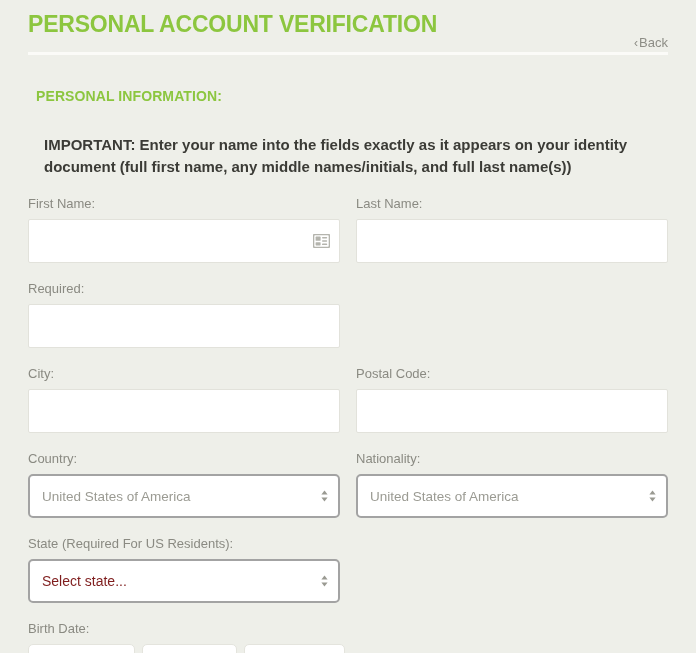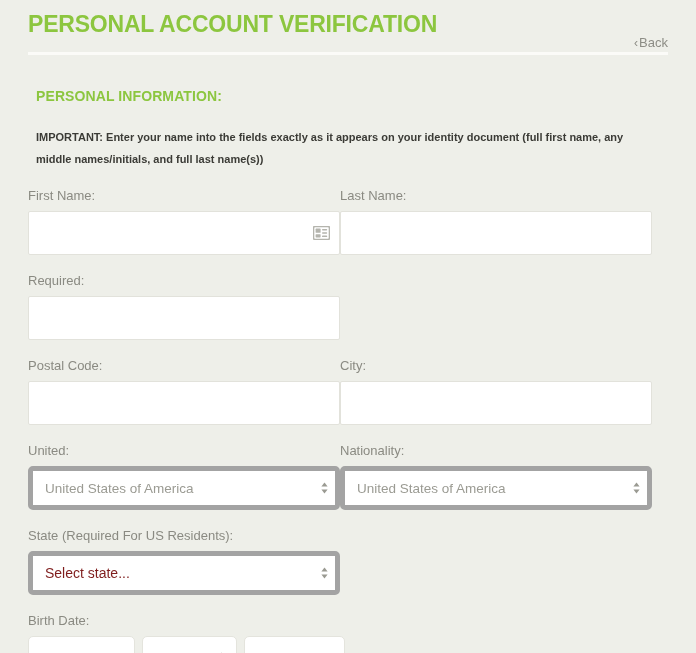--- a/index.html
+++ b/index.html
@@ -80,32 +80,33 @@
     padding-top: 24px;
     font-size: 14px;
     line-height: 18px;
     font-weight: bold;
     color: #8cc63f;
     letter-spacing: 0.1px;
     text-transform: uppercase;
   }
 
   .important-note {
-    margin: 8px;
+    margin: 16px;
     padding-top: 13px;
-    font-size: 11px;
+    font-size: 15px;
     line-height: 22px;
     font-weight: bold;
     color: #3b3b36;
     max-width: 625px;
   }
 
   
   .form-row {
     display: flex;
+    gap: 16px;
     margin-top: 17px;
   }
 
   .field {
     width: 312px;
     flex: 0 0 312px;
   }
 
   .field-label {
     display: block;
@@ -150,21 +151,21 @@
 
   
   .select-wrap {
     position: relative;
   }
 
   .select-box {
     width: 100%;
     height: 44px;
     background: #ffffff;
-    border: 5px solid #a3a3a3;
+    border: 2px solid #a3a3a3;
     border-radius: 5px;
     padding: 0 32px 0 12px;
     font-size: 13.5px;
     color: #9b9b93;
     font-family: "Liberation Sans", sans-serif;
     display: flex;
     align-items: center;
     cursor: pointer;
     overflow: hidden;
     white-space: nowrap;
@@ -266,37 +267,37 @@
       <div class="field">
         <label class="field-label">Required:</label>
         <div class="input-wrap">
           <input class="text-input" type="text" placeholder="" style="">
         </div>
       </div>
     </div>
 
     <div class="form-row">
       <div class="field">
+        <label class="field-label">City:</label>
+        <div class="input-wrap">
+          <input class="text-input" type="text" placeholder="" style="">
+        </div>
+      </div>
+
+      <div class="field">
         <label class="field-label">Postal Code:</label>
         <div class="input-wrap">
           <input class="text-input" type="text" placeholder="" style="">
         </div>
       </div>
-
-      <div class="field">
-        <label class="field-label">City:</label>
-        <div class="input-wrap">
-          <input class="text-input" type="text" placeholder="" style="">
-        </div>
-      </div>
-    </div>
-
-    <div class="form-row">
-      <div class="field">
-        <label class="field-label">United:</label>
+    </div>
+
+    <div class="form-row">
+      <div class="field">
+        <label class="field-label">Country:</label>
         <div class="select-wrap">
           <div class="select-box">United States of America</div>
           <span class="select-arrows">
             <svg width="9" height="15" viewBox="0 0 9 15" xmlns="http://www.w3.org/2000/svg">
               <polygon points="4.5,2 7.6,6.1 1.4,6.1" fill="#9a9a92"></polygon>
               <polygon points="4.5,13 7.6,8.9 1.4,8.9" fill="#9a9a92"></polygon>
             </svg>
           </span>
         </div>
       </div>

